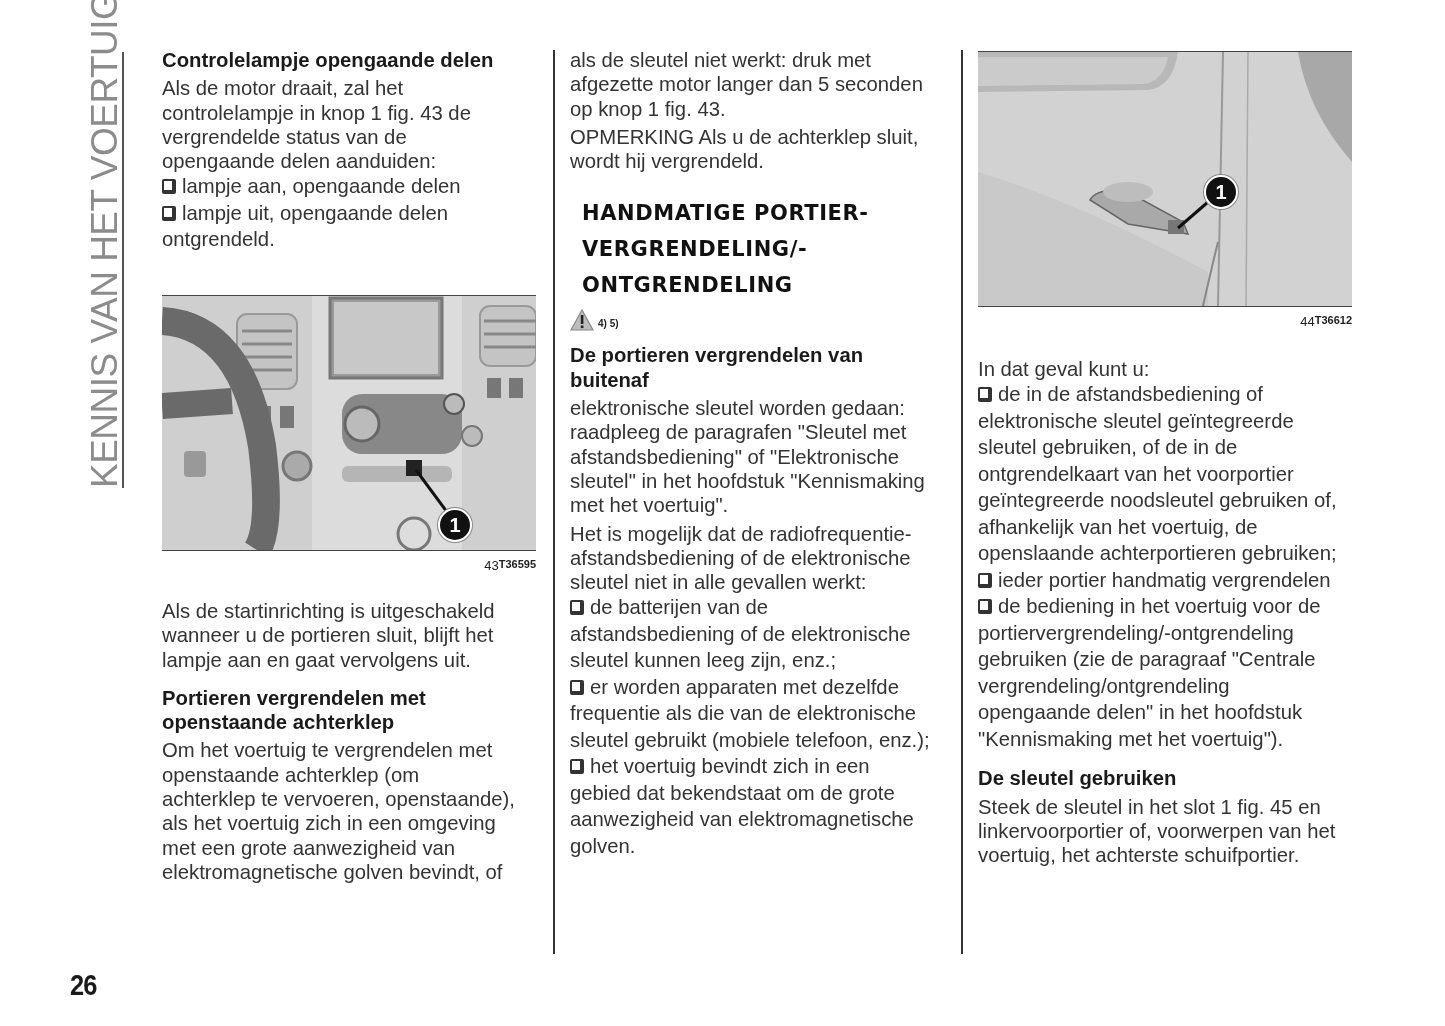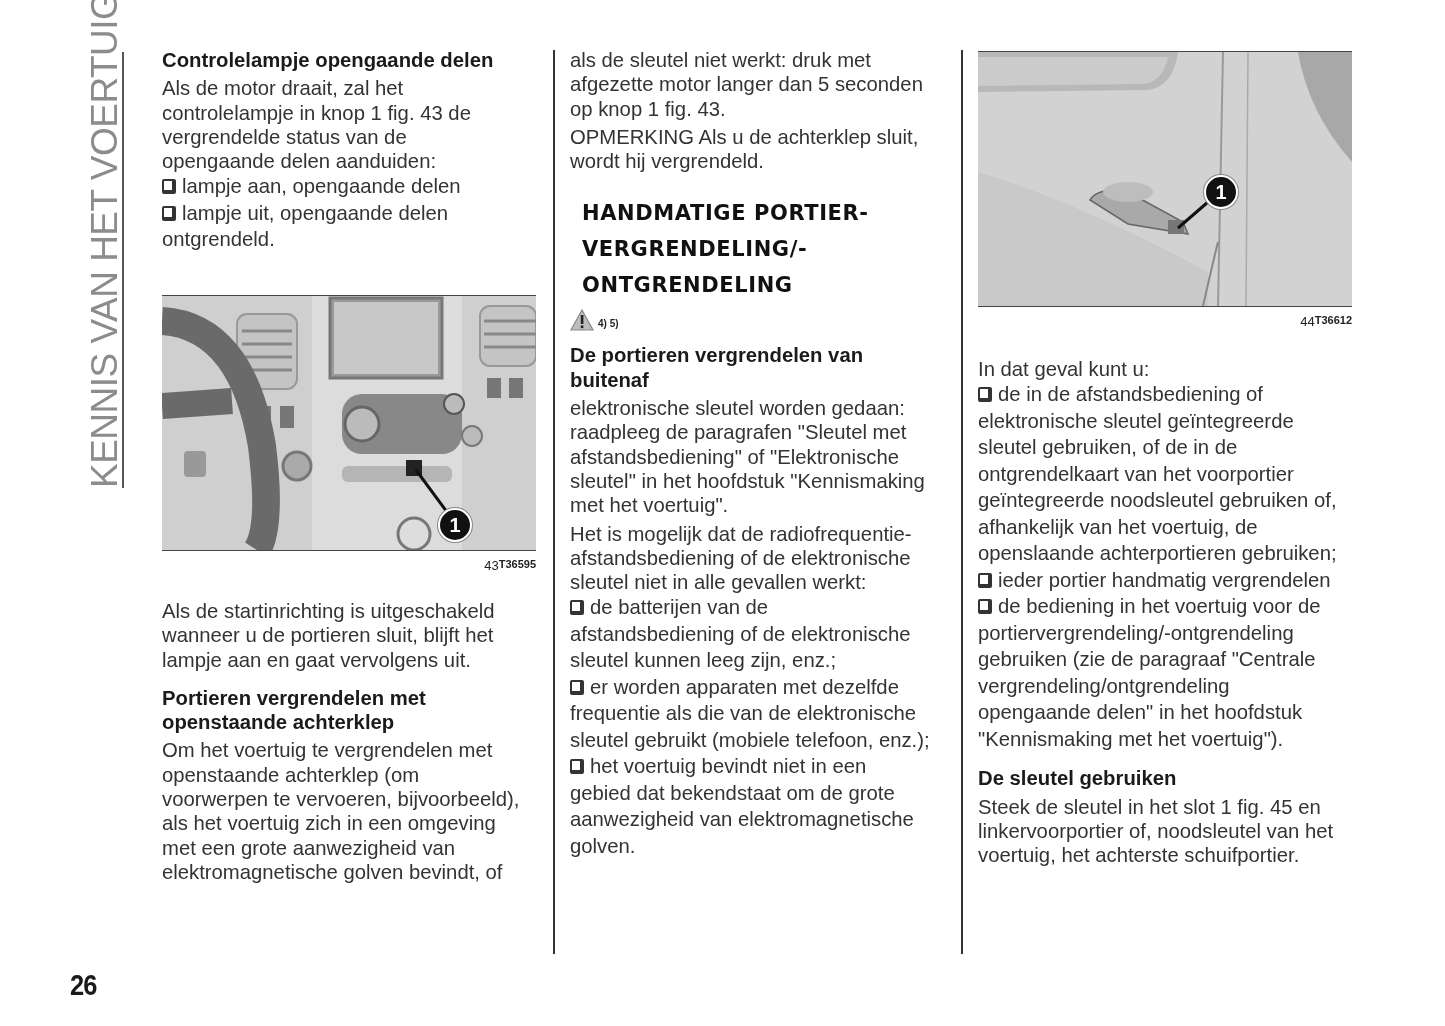--- a/index.html
+++ b/index.html
@@ -111,21 +111,21 @@
     <p class="p">wanneer u de portieren sluit, blijft het</p>
     <p class="p">lampje aan en gaat vervolgens uit.</p>
   </div>
   <div class="gap14"></div>
   <p class="h3">Portieren vergrendelen met</p>
   <p class="h3">openstaande achterklep</p>
   <div class="gap4"></div>
   <div>
     <p class="p">Om het voertuig te vergrendelen met</p>
     <p class="p">openstaande achterklep (om</p>
-    <p class="p">voorwerpen te vervoeren, bijvoorbeeld),</p>
+    <p class="p">achterklep te vervoeren, openstaande),</p>
     <p class="p">als het voertuig zich in een omgeving</p>
     <p class="p">met een grote aanwezigheid van</p>
     <p class="p">elektromagnetische golven bevindt, of</p>
   </div>
 </div>
 
 <div class="col col2">
   <div>
     <p class="p">als de sleutel niet werkt: druk met</p>
     <p class="p">afgezette motor langer dan 5 seconden</p>
@@ -170,21 +170,21 @@
     <p class="p bline"><span class="bullet"></span><span>de batterijen van de</span></p>
     <p class="p bline">afstandsbediening of de elektronische</p>
     <p class="p bline">sleutel kunnen leeg zijn, enz.;</p>
   </div>
   <div>
     <p class="p bline"><span class="bullet"></span><span>er worden apparaten met dezelfde</span></p>
     <p class="p bline">frequentie als die van de elektronische</p>
     <p class="p bline">sleutel gebruikt (mobiele telefoon, enz.);</p>
   </div>
   <div>
-    <p class="p bline"><span class="bullet"></span><span>het voertuig bevindt niet in een</span></p>
+    <p class="p bline"><span class="bullet"></span><span>het voertuig bevindt zich in een</span></p>
     <p class="p bline">gebied dat bekendstaat om de grote</p>
     <p class="p bline">aanwezigheid van elektromagnetische</p>
     <p class="p bline">golven.</p>
   </div>
 </div>
 
 <div class="col col3" style="top:51px;">
   <div class="figure" style="height:254px; width:374px;">
     <svg width="374" height="254" viewBox="0 0 374 254">
       <rect width="374" height="254" fill="#d2d2d2"></rect>
@@ -226,16 +226,16 @@
     <p class="p bline">gebruiken (zie de paragraaf "Centrale</p>
     <p class="p bline">vergrendeling/ontgrendeling</p>
     <p class="p bline">opengaande delen" in het hoofdstuk</p>
     <p class="p bline">"Kennismaking met het voertuig").</p>
   </div>
   <div class="gap14"></div>
   <p class="h3">De sleutel gebruiken</p>
   <div class="gap4"></div>
   <div>
     <p class="p">Steek de sleutel in het slot 1 fig. 45 en</p>
-    <p class="p">linkervoorportier of, noodsleutel van het</p>
+    <p class="p">linkervoorportier of, voorwerpen van het</p>
     <p class="p">voertuig, het achterste schuifportier.</p>
   </div>
 </div>
 
 </body></html>

